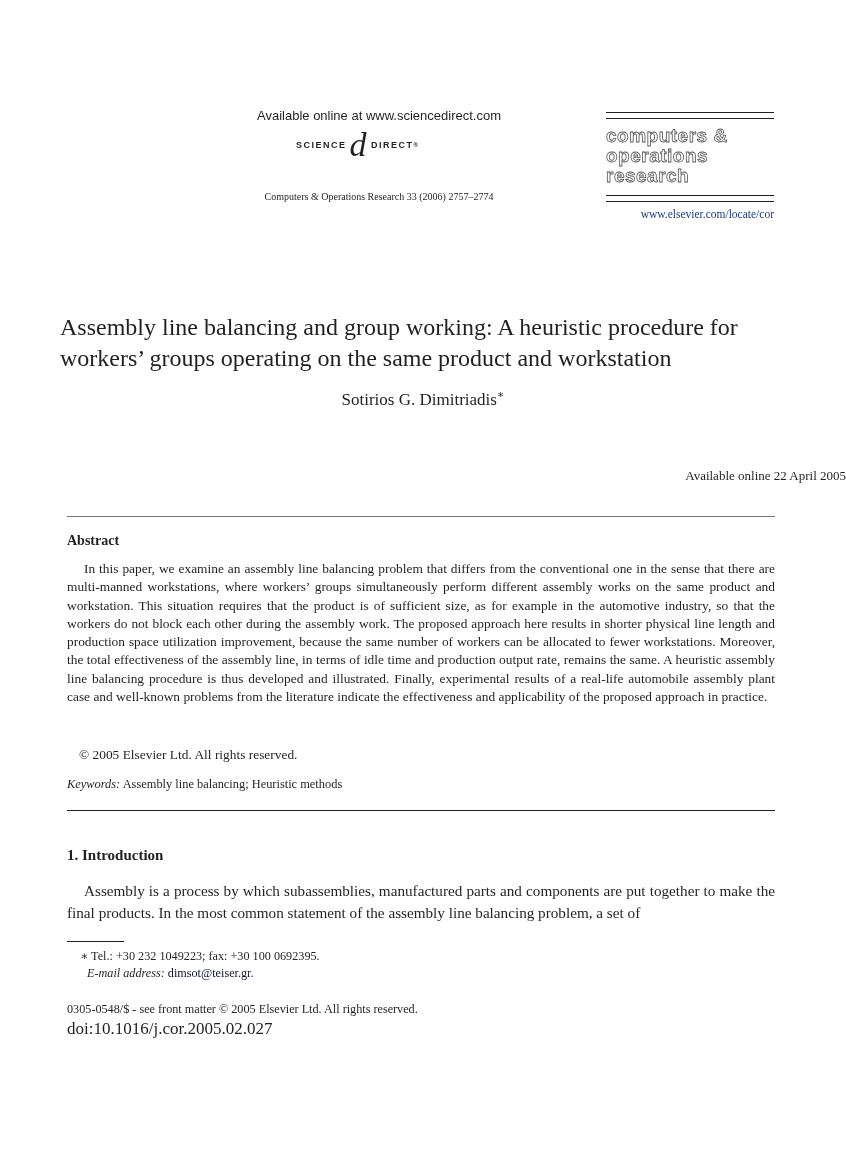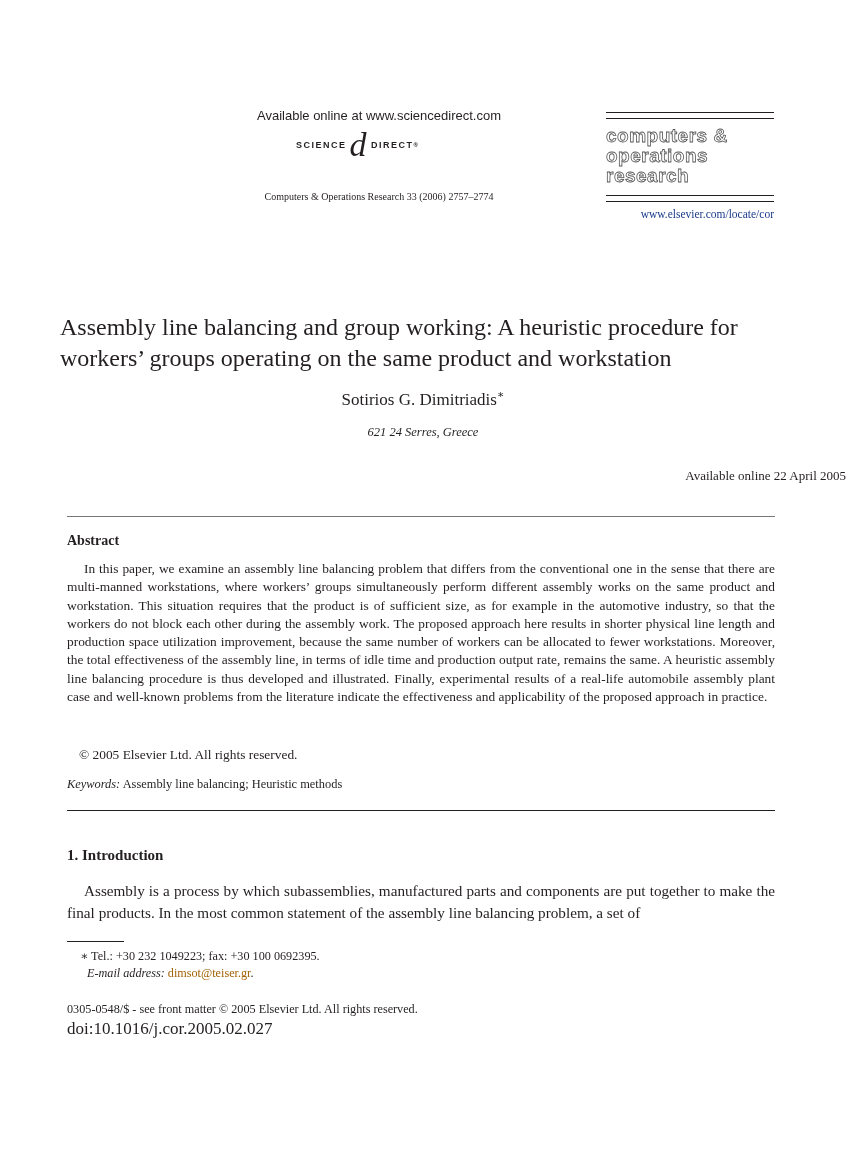--- a/index.html
+++ b/index.html
@@ -24,21 +24,21 @@
   .abs-body{left:67px;width:708px;top:560px;font-size:13.4px;line-height:18.3px;text-align:justify;text-indent:17px;}
   .copyright{left:67px;top:747px;font-size:13.4px;margin-left:12px;}
   .keywords{left:67px;top:777px;font-size:12.4px;}
   .keywords i{font-style:italic;}
   .hr2{left:67px;width:708px;top:810px;border-top:1.2px solid #231f20;}
   .sec-head{left:67px;top:847px;font-weight:bold;font-size:15px;}
   .intro{left:67px;width:708px;top:880px;font-size:15.2px;line-height:22px;text-align:justify;text-indent:17px;}
   .fn-rule{left:67px;width:57px;top:941px;border-top:1px solid #231f20;}
   .fn1{left:80px;top:949px;font-size:12.2px;}
   .fn2{left:87px;top:966px;font-size:12.2px;}
-  .fn2 .link{color:#a16207;}
+  .fn2 .link{color:#0f172a;}
   .front{left:67px;top:1002px;font-size:12.2px;}
   .doi{left:67px;top:1019px;font-size:17px;}
 </style>
 </head>
 <body>
 
 <div class="abs sd-online">Available online at www.sciencedirect.com</div>
 <div class="abs sd-logo">
   <span>SCIENCE</span>
   <span class="at">d</span>
@@ -56,21 +56,20 @@
 </div>
 <div class="abs rule-bot"></div>
 <div class="abs rule-bot2"></div>
 <div class="abs els-url">www.elsevier.com/locate/cor</div>
 
 <div class="abs title">Assembly line balancing and group working: A heuristic procedure for workers’ groups operating on the same product and workstation</div>
 <div class="abs author">
   <span>Sotirios G. Dimitriadis</span><sup style="font-size:11px">∗</sup>
 </div>
 <div class="abs affil">
-  <div>621 24 Serres, Greece</div>
 </div>
 <div class="abs avail">Available online 22 April 2005</div>
 
 <div class="abs hr1"></div>
 <div class="abs abs-head">Abstract</div>
 <div class="abs abs-body">In this paper, we examine an assembly line balancing problem that differs from the conventional one in the sense that there are multi-manned workstations, where workers’ groups simultaneously perform different assembly works on the same product and workstation. This situation requires that the product is of sufficient size, as for example in the automotive industry, so that the workers do not block each other during the assembly work. The proposed approach here results in shorter physical line length and production space utilization improvement, because the same number of workers can be allocated to fewer workstations. Moreover, the total effectiveness of the assembly line, in terms of idle time and production output rate, remains the same. A heuristic assembly line balancing procedure is thus developed and illustrated. Finally, experimental results of a real-life automobile assembly plant case and well-known problems from the literature indicate the effectiveness and applicability of the proposed approach in practice.</div>
 <div class="abs copyright">© 2005 Elsevier Ltd. All rights reserved.</div>
 <div class="abs keywords">
   <i>Keywords:</i>
   <span>Assembly line balancing; Heuristic methods</span>

